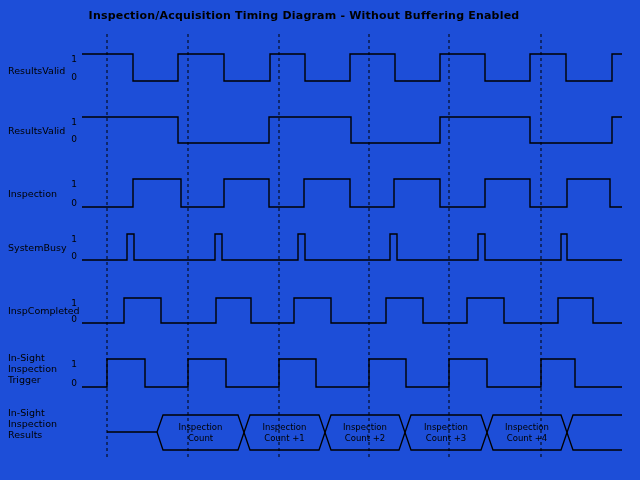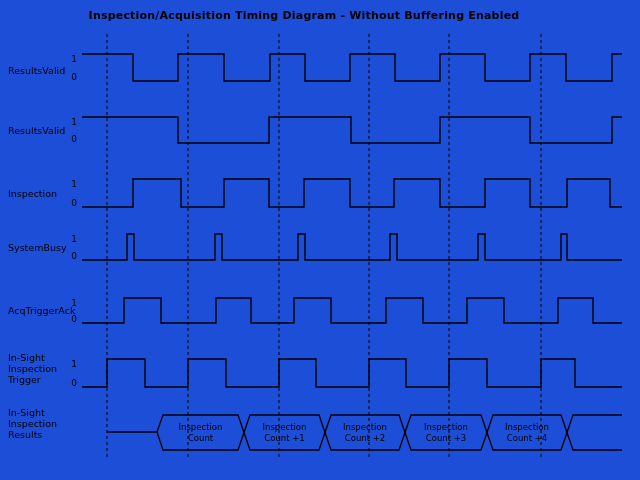--- a/index.html
+++ b/index.html
@@ -53,21 +53,21 @@
       <div class="lvl-label" style="top: 77px;">0</div>
       <div class="sig-label" style="top: 130px;">ResultsValid</div>
       <div class="lvl-label" style="top: 122px;">1</div>
       <div class="lvl-label" style="top: 139px;">0</div>
       <div class="sig-label" style="top: 193px;">Inspection</div>
       <div class="lvl-label" style="top: 184px;">1</div>
       <div class="lvl-label" style="top: 203px;">0</div>
       <div class="sig-label" style="top: 247px;">SystemBusy</div>
       <div class="lvl-label" style="top: 239px;">1</div>
       <div class="lvl-label" style="top: 256px;">0</div>
-      <div class="sig-label" style="top: 310px;">AcqTriggerAck</div>
+      <div class="sig-label" style="top: 310px;">InspCompleted</div>
       <div class="lvl-label" style="top: 303px;">1</div>
       <div class="lvl-label" style="top: 319px;">0</div>
       <div class="sig-label" style="top: 368px;">In-Sight
 Inspection
 Trigger</div>
       <div class="lvl-label" style="top: 364px;">1</div>
       <div class="lvl-label" style="top: 383px;">0</div>
       <div class="sig-label" style="top: 423px;">In-Sight
 Inspection
 Results</div>

